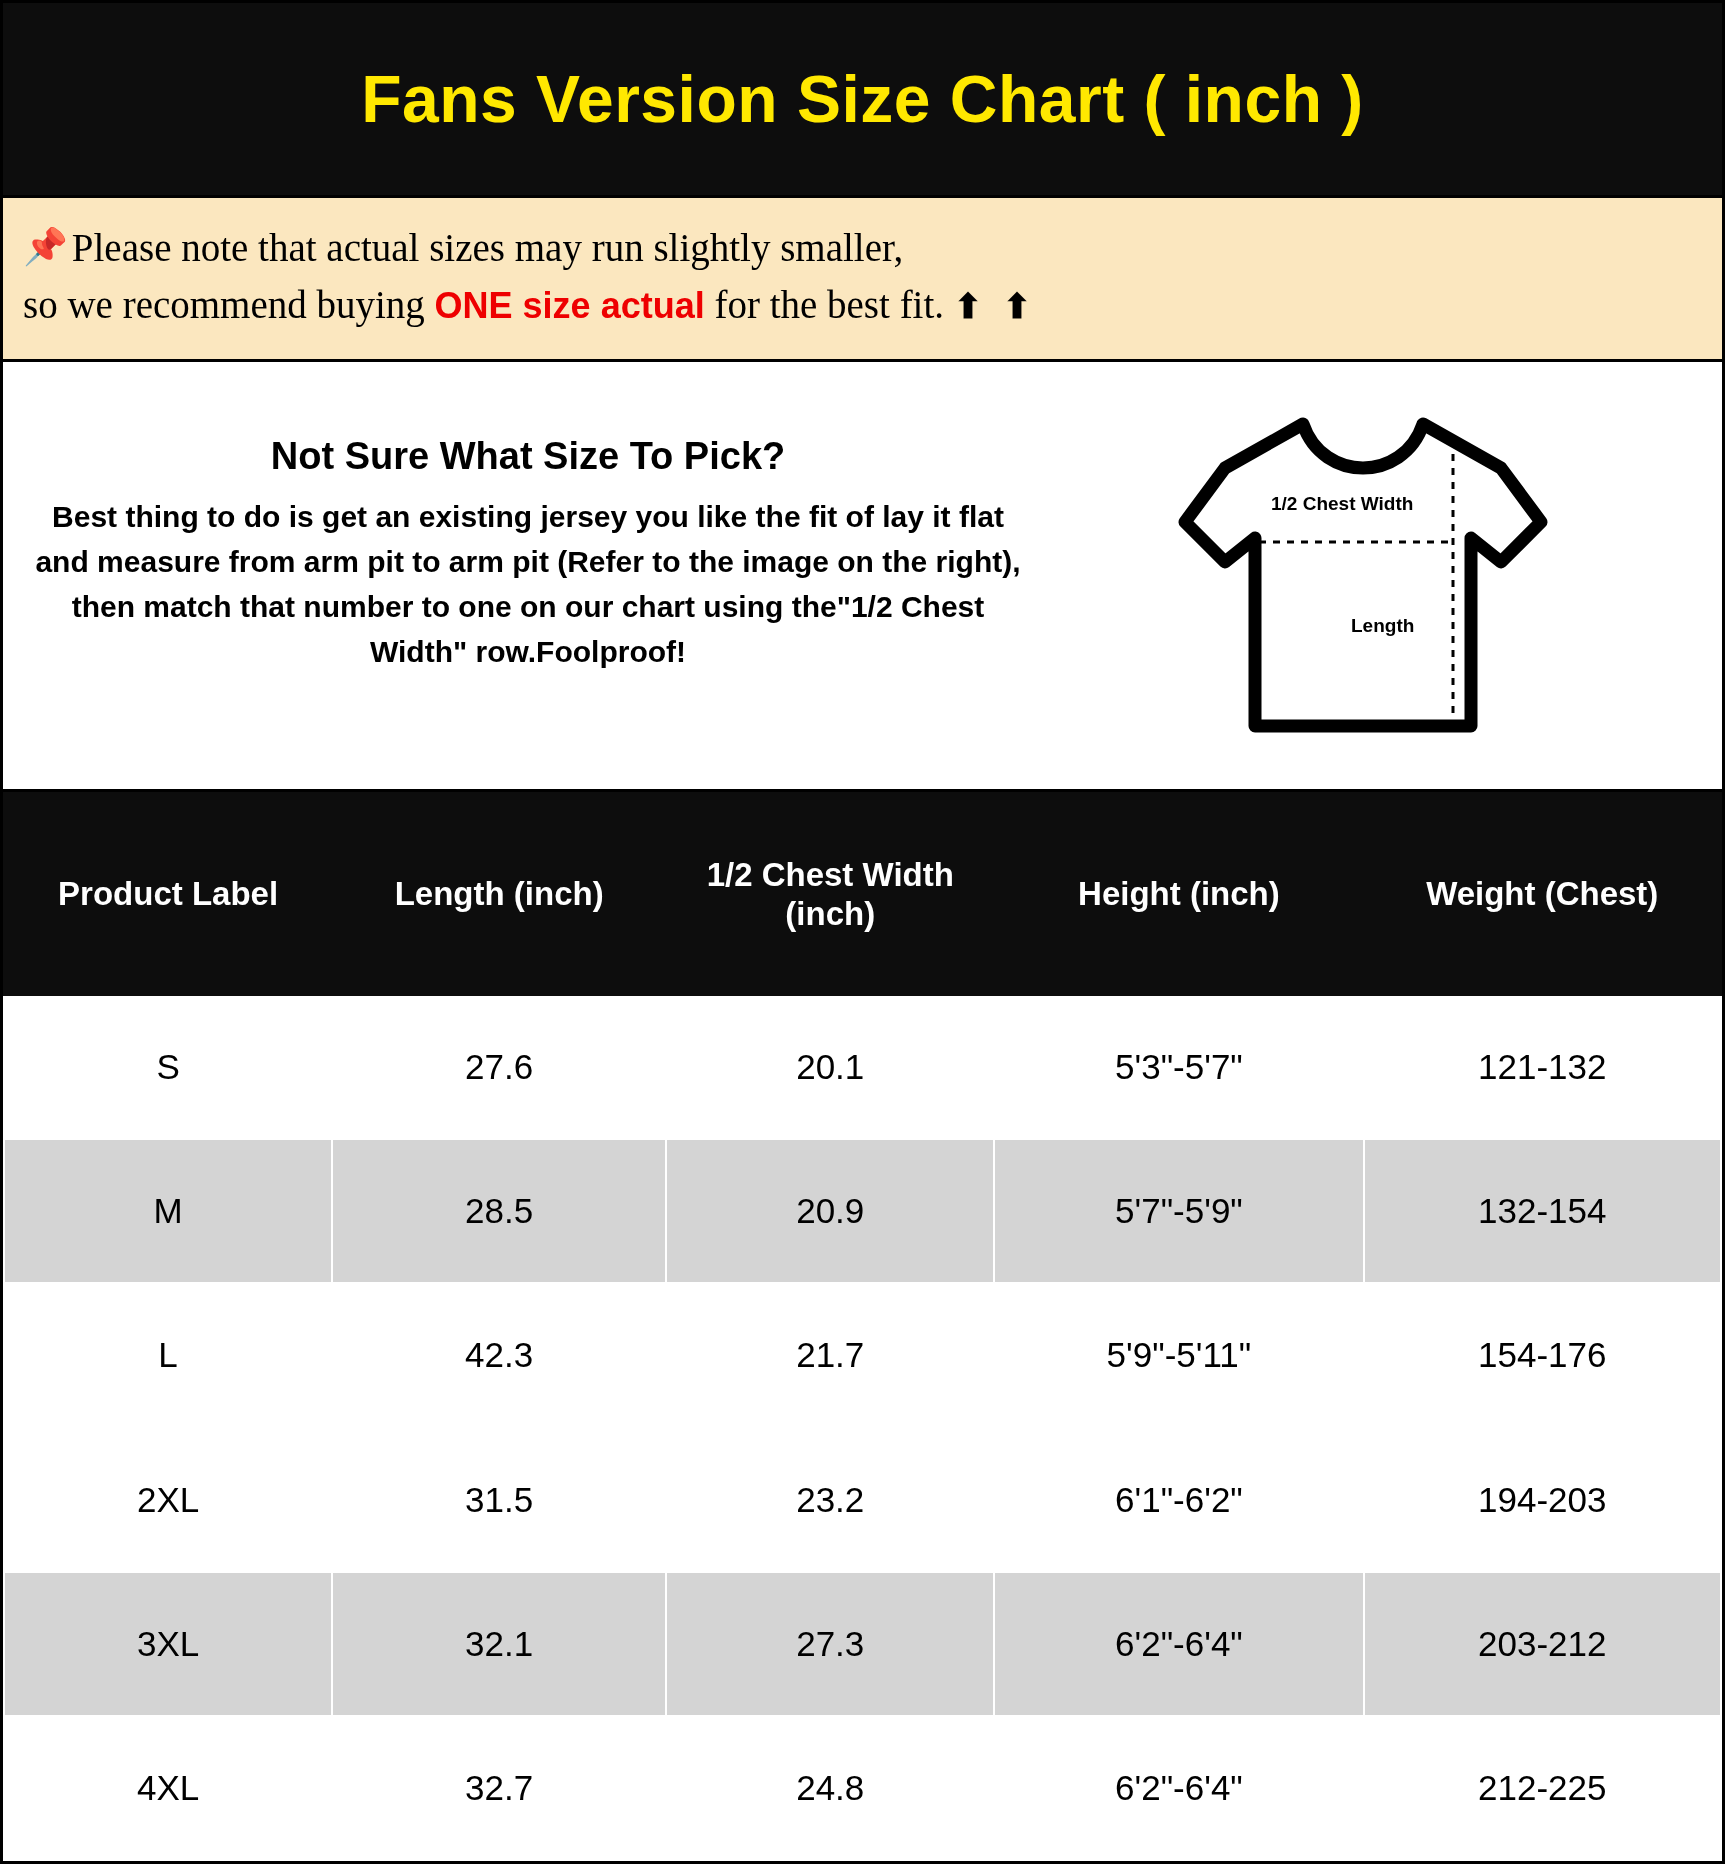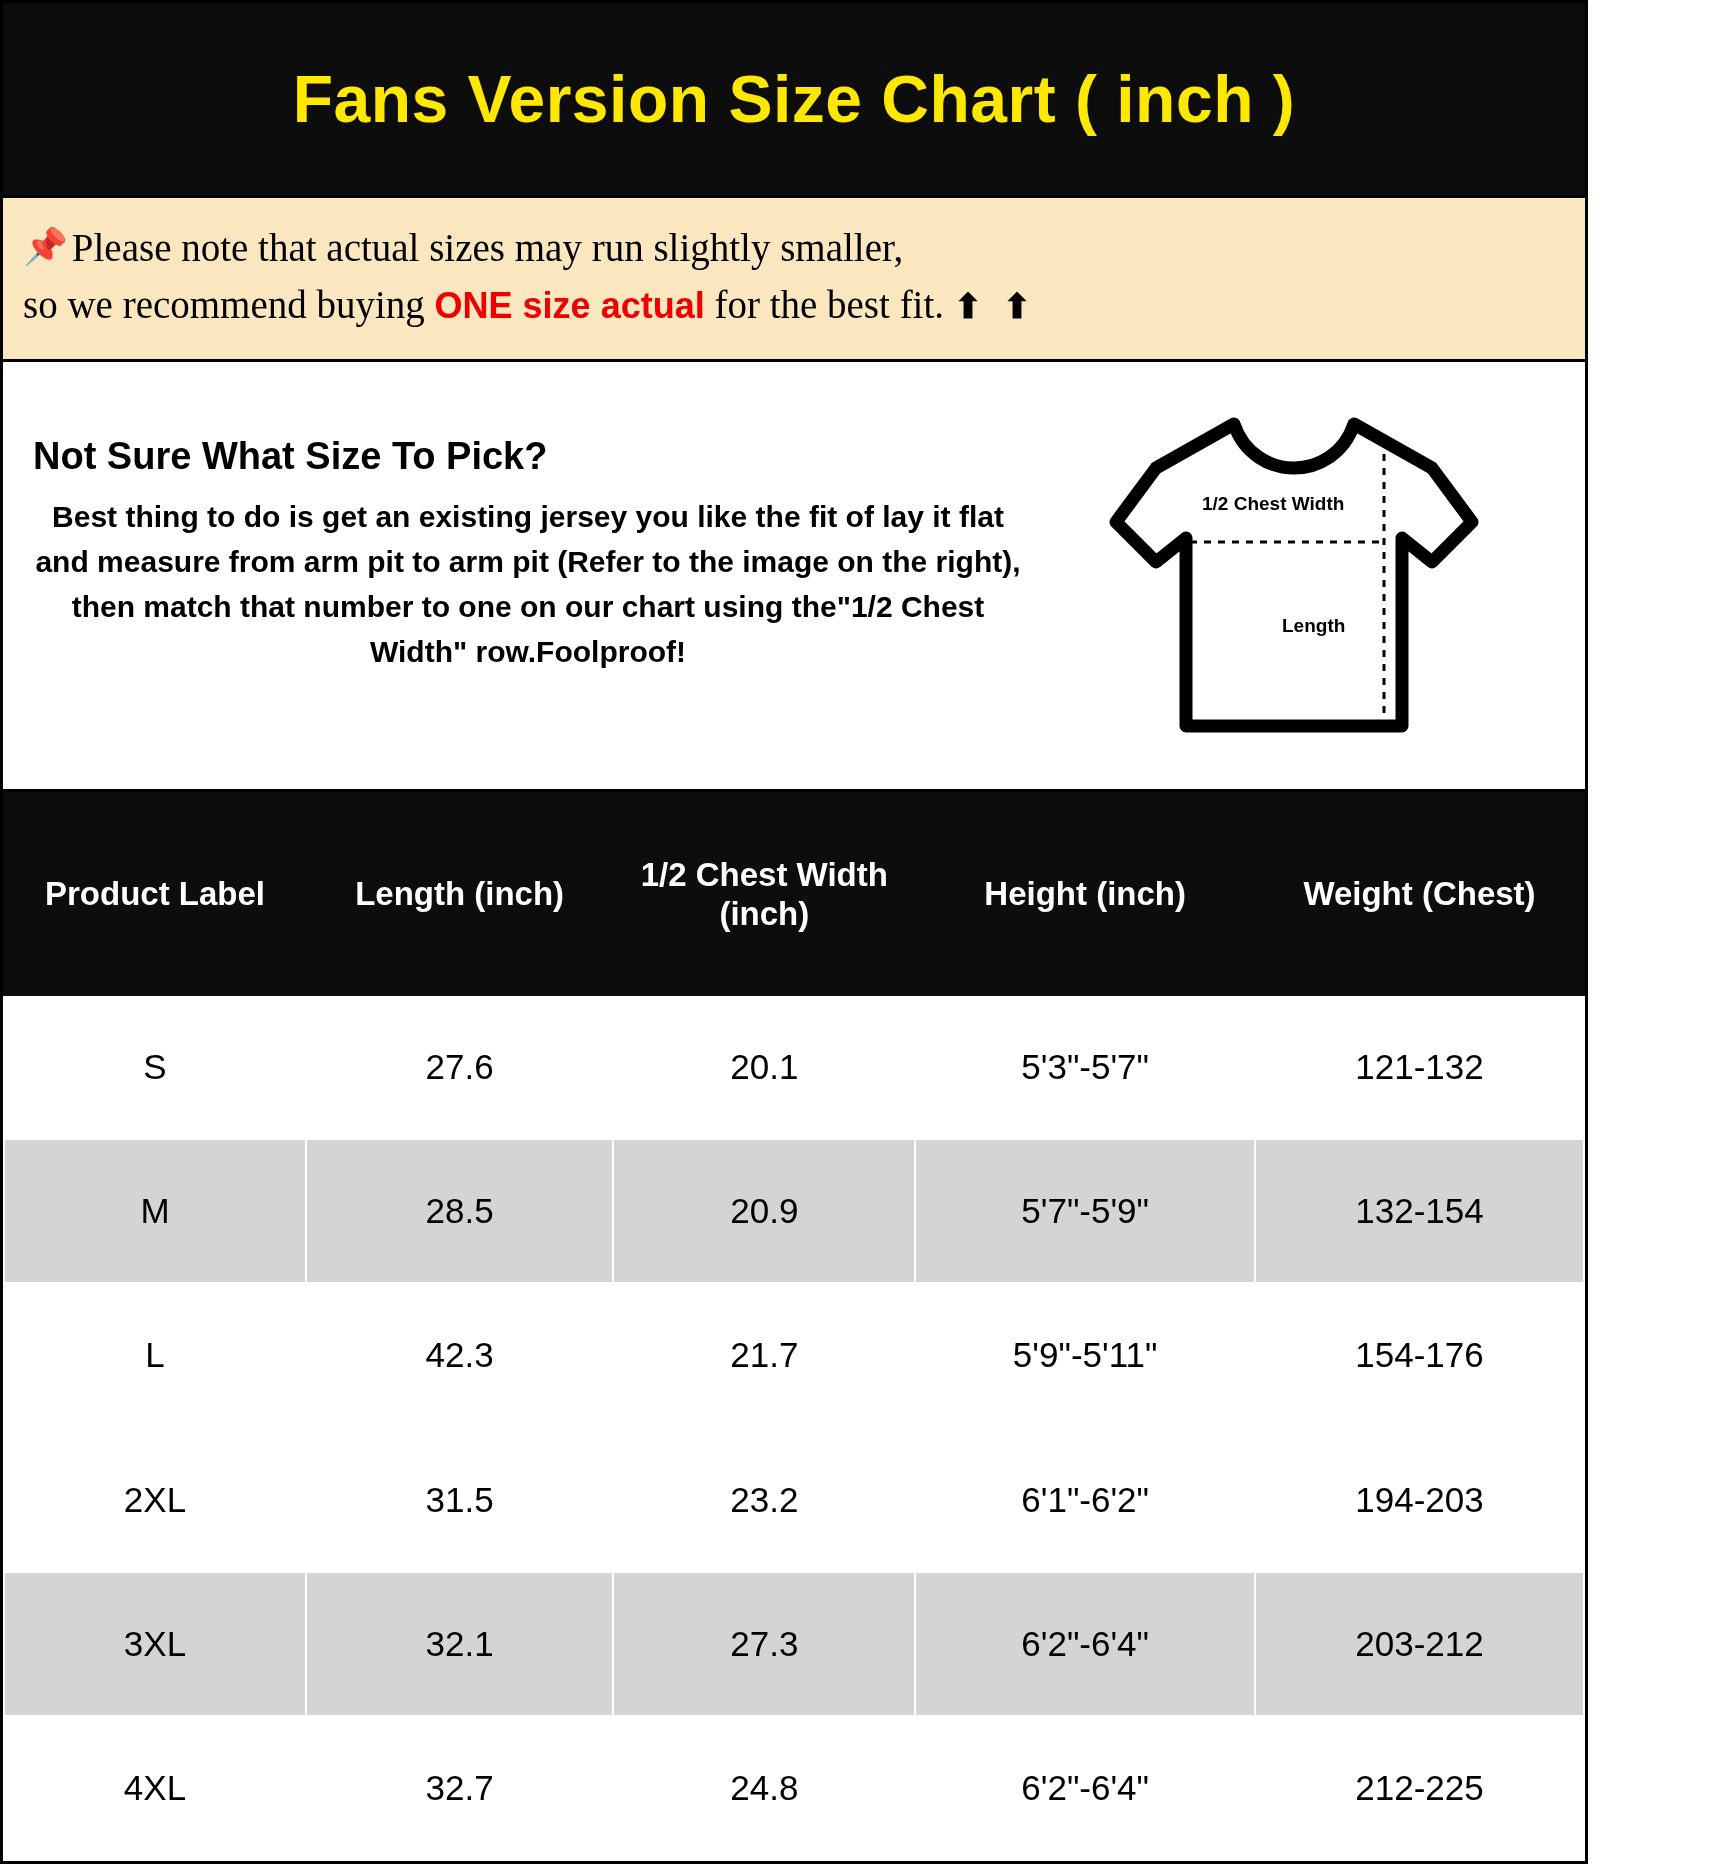--- a/index.html
+++ b/index.html
@@ -7,21 +7,21 @@
     padding: 0;
     background: #ffffff;
   }
   body {
     width: 1735px;
     height: 1864px;
     font-family: "Liberation Sans", sans-serif;
     color: #000000;
   }
   .page {
-    width: 1588px;
+    width: 1725px;
     height: 1864px;
     box-sizing: border-box;
     display: flex;
     flex-direction: column;
     background: #ffffff;
     border: 3px solid #000000;
   }
 
   
   .header {
@@ -86,20 +86,21 @@
     box-sizing: border-box;
   }
   .info-text {
     width: 1000px;
     padding-left: 10px;
     box-sizing: border-box;
   }
   .info-heading {
     font-size: 38px;
     font-weight: bold;
+    text-align: center;
     margin: 35px 0 16px 0;
     font-family: "Liberation Sans", sans-serif;
   }
   .info-body {
     font-size: 30px;
     font-weight: bold;
     line-height: 1.5;
     text-align: center;
     font-family: "Liberation Sans", sans-serif;
   }

